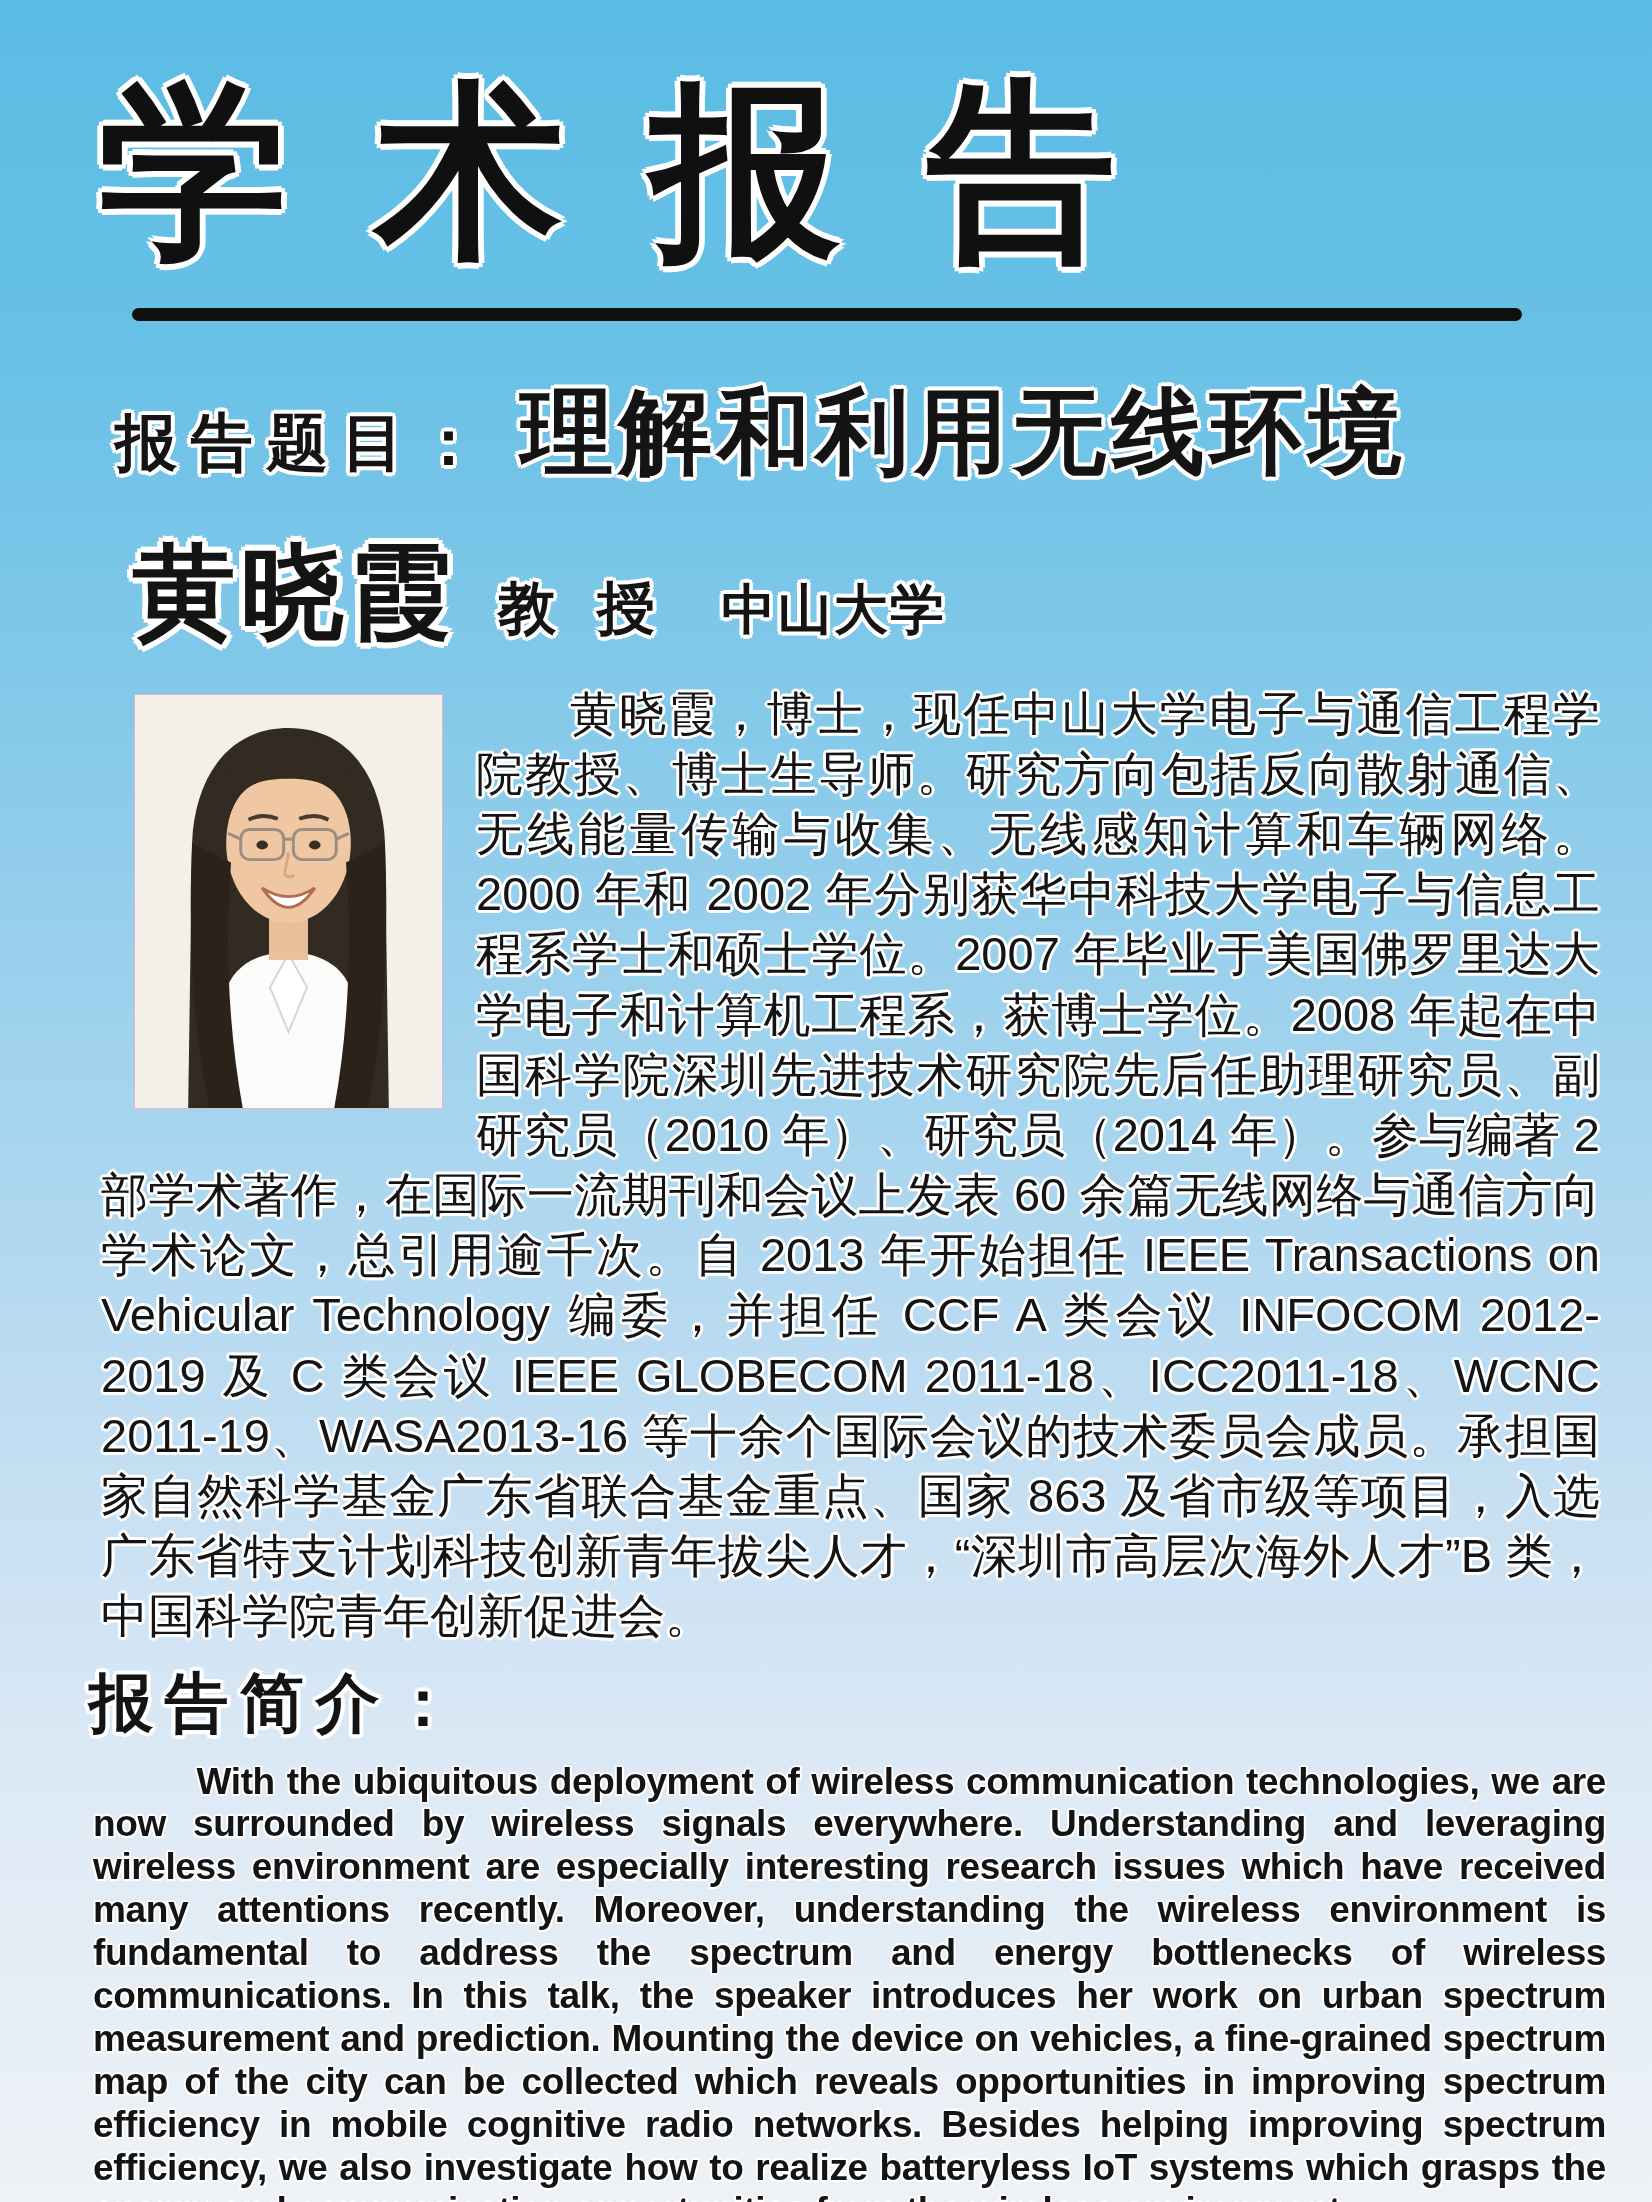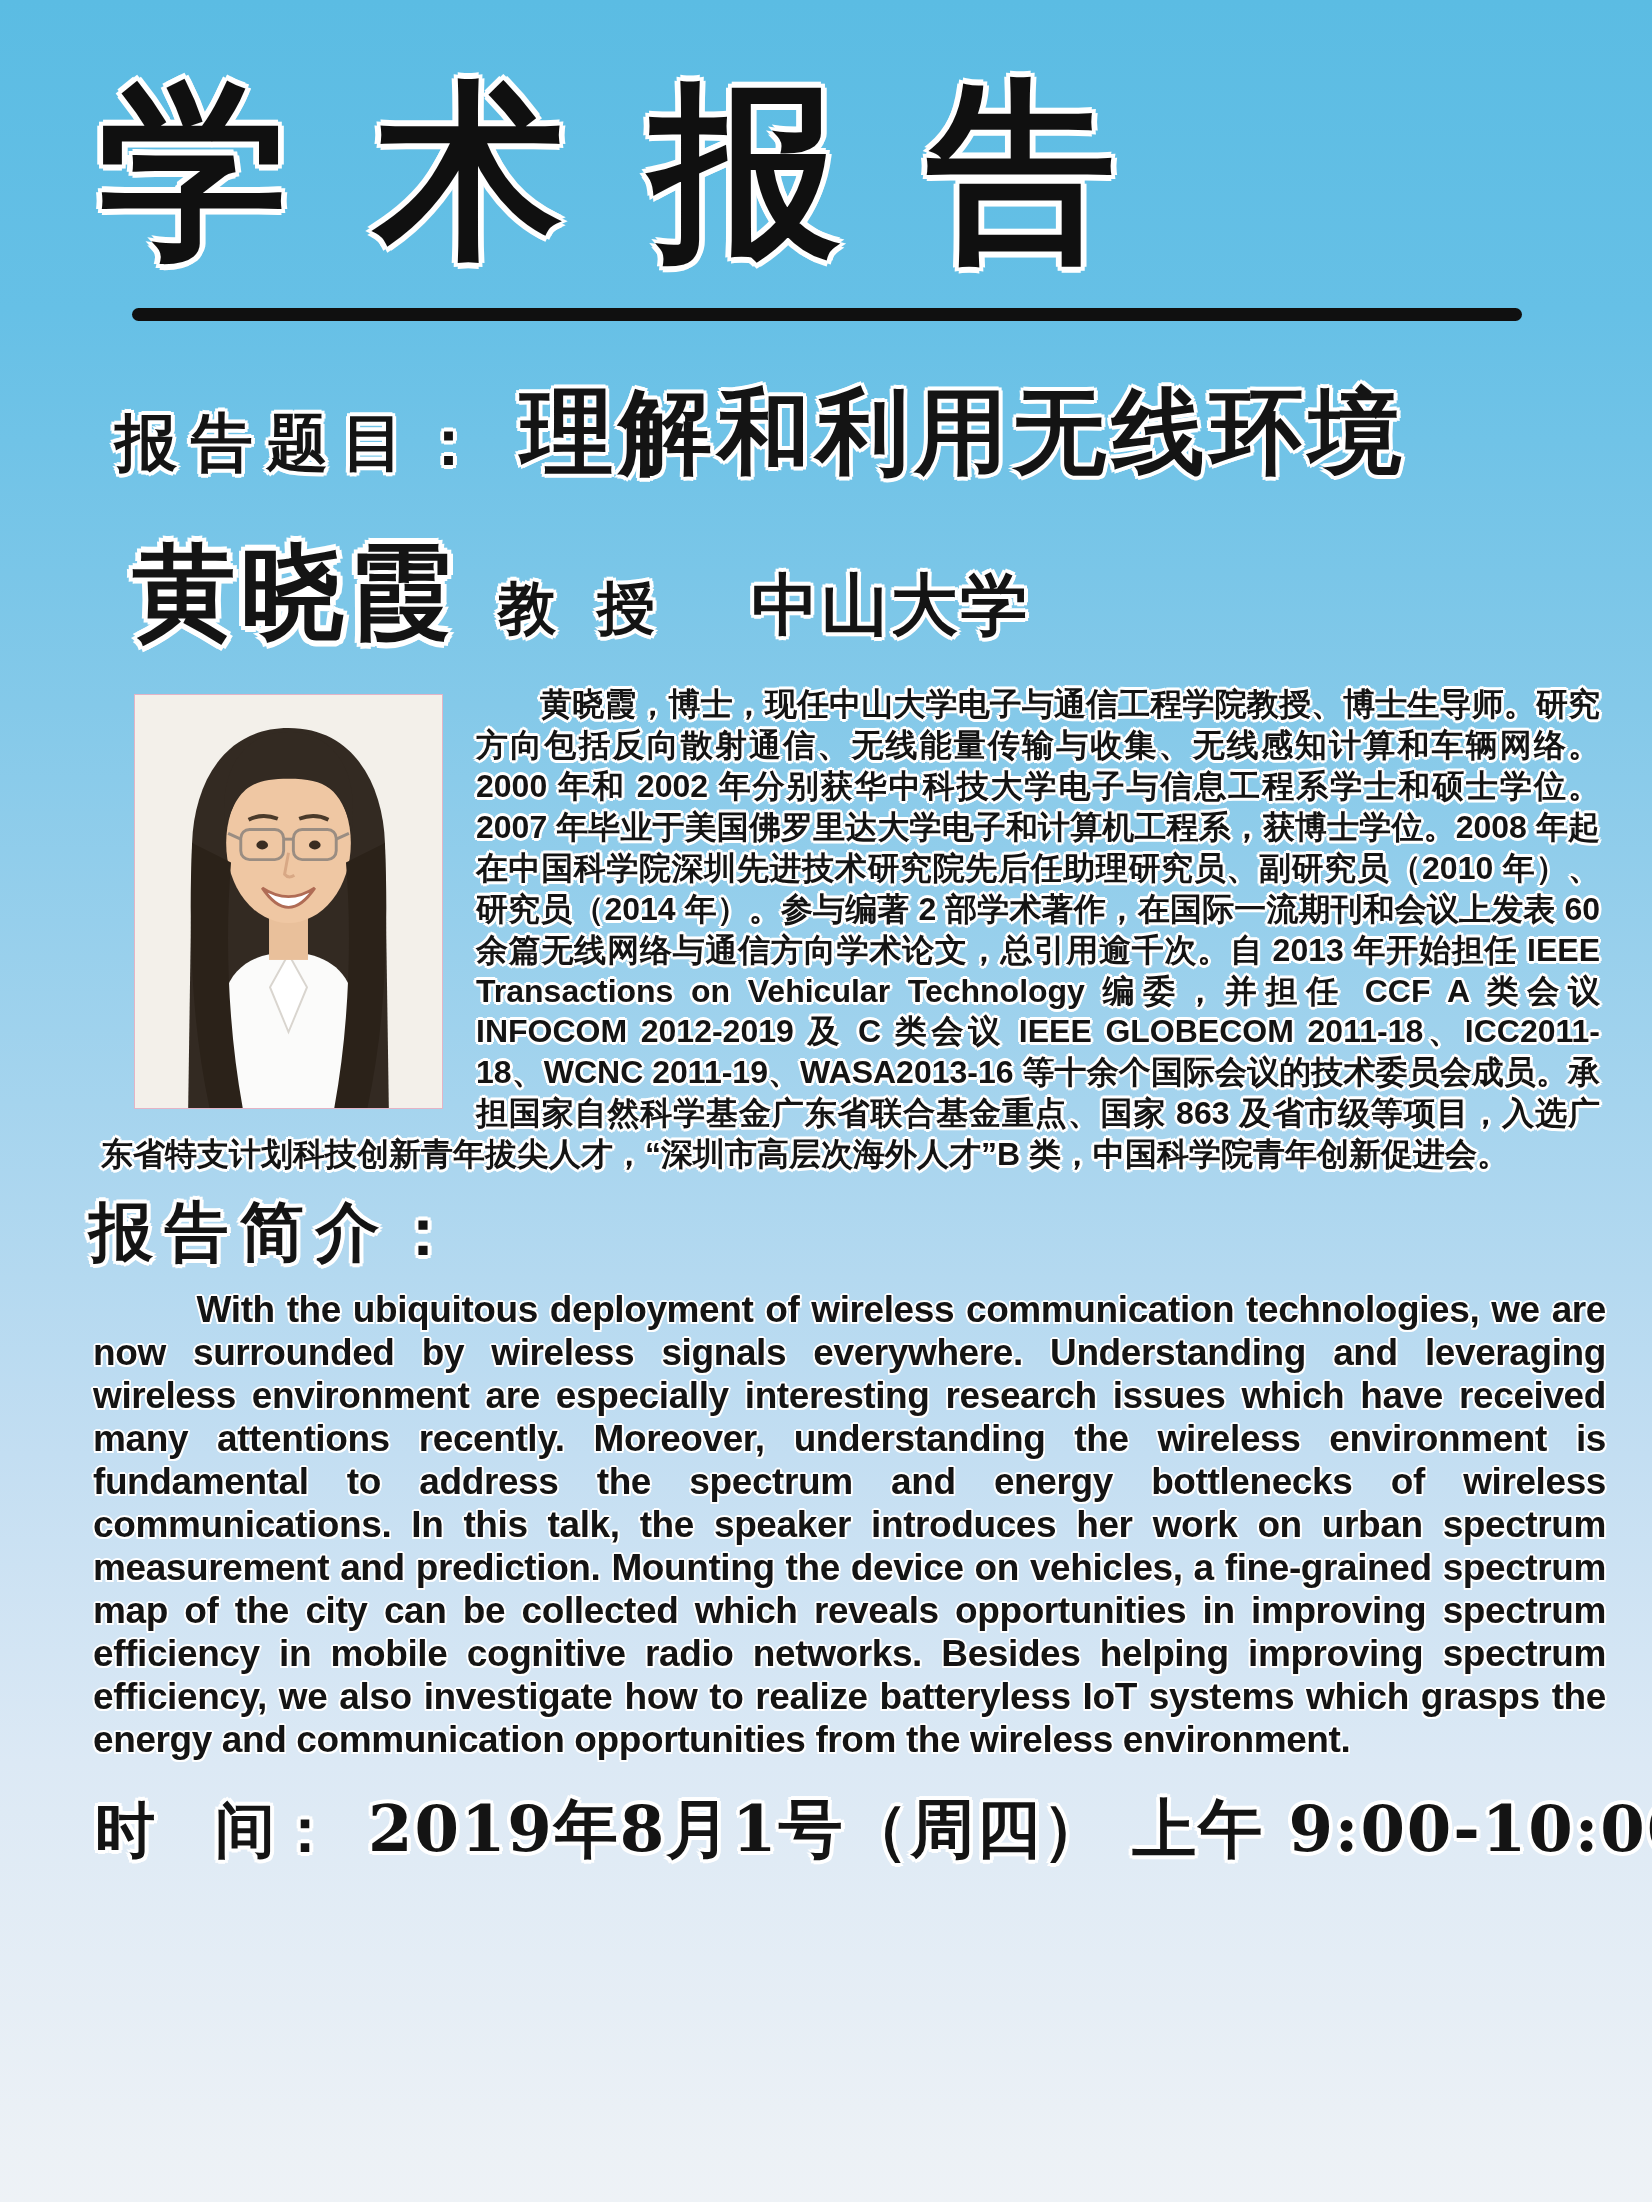--- a/index.html
+++ b/index.html
@@ -60,44 +60,44 @@
 
   .speaker-row {
     display: flex;
     align-items: baseline;
     margin: 29px 39px 0 115px;
     white-space: nowrap;
   }
   .speaker-label { font-size: 62px; letter-spacing: 0.42em; }
   .speaker-name  { font-size: 103px; letter-spacing: 0.05em; margin-left: 17.5px; }
   .speaker-rank  { font-size: 58px;  letter-spacing: 0.18em; margin-left: 41px; }
-  .speaker-affiliation { font-size: 67px; margin-left: 86px; letter-spacing: 0.04em; }
+  .speaker-affiliation { font-size: 54px; margin-left: 56px; letter-spacing: 0.04em; }
 
   .bio-wrap {
     margin: 19.4px 45px 0 93px;  
   }
   .photo-frame {
     float: left;
     width: 309px;
     height: 415px;
     margin: 9.7px 33px 9.7px 41px;
     border: 1.9px solid #e3b4c6;
     background: #f4f1ec;
     box-sizing: border-box;
     overflow: hidden;
   }
   .photo-frame svg { display: block; width: 100%; height: 100%; }
 
   .bio {
     margin: 8px;
-    font-size: 32px;
+    font-size: 47px;
     line-height: 1.28;
     text-align: justify;
     text-indent: 2em;
-    font-weight: 700;
+    font-weight: 400;
     letter-spacing: 0;
   }
 
   .section-heading {
     margin: 13.6px 0 0 89px;
     font-size: 64px;
     letter-spacing: 0.18em;
   }
 
   .abstract {

